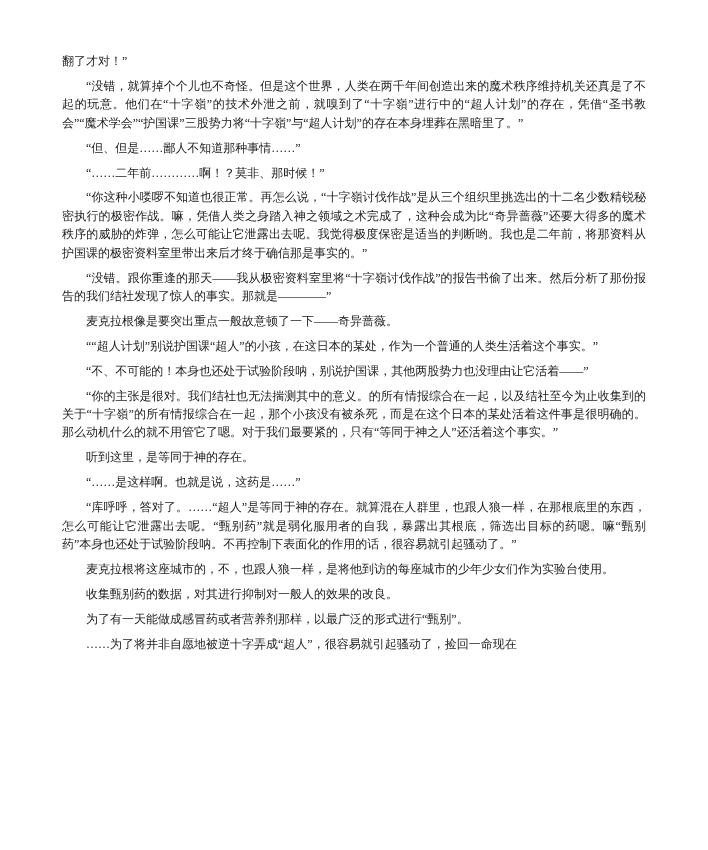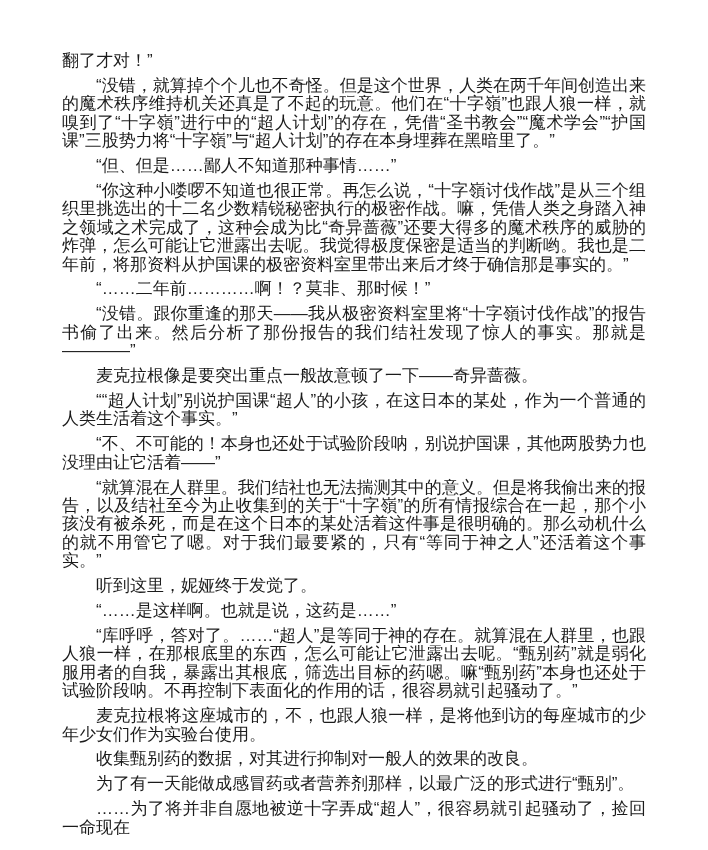--- a/index.html
+++ b/index.html
@@ -14,48 +14,48 @@
     background: #ffffff;
     box-sizing: border-box;
     padding: 52px 62px 0 62px;
     overflow: hidden;
   }
   .text-column {
     width: 584px;
   }
   .text-column p {
     margin: 0 0 6.5px 0;
-    font-family: Liberation Sans, sans-serif;
-    font-size: 17px;
+    font-family: Liberation Serif, serif;
+    font-size: 12px;
     line-height: 18.4px;
     color: #1b1b1b;
     text-align: justify;
     text-indent: 2em;
     word-break: break-all;
   }
   .text-column p.no-indent {
     text-indent: 0;
   }
 </style>
 </head>
 <body>
 
 <div class="page">
   <div class="text-column">
     <p class="no-indent">翻了才对！”</p>
-    <p>“没错，就算掉个个儿也不奇怪。但是这个世界，人类在两千年间创造出来的魔术秩序维持机关还真是了不起的玩意。他们在“十字嶺”也跟人狼一样，就嗅到了“十字嶺”进行中的“超人计划”的存在，凭借“圣书教会”“魔术学会”“护国课”三股势力将“十字嶺”与“超人计划”的存在本身埋葬在黑暗里了。”</p>
+    <p>“没错，就算掉个个儿也不奇怪。但是这个世界，人类在两千年间创造出来的魔术秩序维持机关还真是了不起的玩意。他们在“十字嶺”的技术外泄之前，就嗅到了“十字嶺”进行中的“超人计划”的存在，凭借“圣书教会”“魔术学会”“护国课”三股势力将“十字嶺”与“超人计划”的存在本身埋葬在黑暗里了。”</p>
     <p>“但、但是……鄙人不知道那种事情……”</p>
+    <p>“……二年前…………啊！？莫非、那时候！”</p>
     <p>“你这种小喽啰不知道也很正常。再怎么说，“十字嶺讨伐作战”是从三个组织里挑选出的十二名少数精锐秘密执行的极密作战。嘛，凭借人类之身踏入神之领域之术完成了，这种会成为比“奇异蔷薇”还要大得多的魔术秩序的威胁的炸弹，怎么可能让它泄露出去呢。我觉得极度保密是适当的判断哟。我也是二年前，将那资料从护国课的极密资料室里带出来后才终于确信那是事实的。”</p>
-    <p>“……二年前…………啊！？莫非、那时候！”</p>
     <p>“没错。跟你重逢的那天——我从极密资料室里将“十字嶺讨伐作战”的报告书偷了出来。然后分析了那份报告的我们结社发现了惊人的事实。那就是————”</p>
     <p>麦克拉根像是要突出重点一般故意顿了一下——奇异蔷薇。</p>
     <p>““超人计划”别说护国课“超人”的小孩，在这日本的某处，作为一个普通的人类生活着这个事实。”</p>
     <p>“不、不可能的！本身也还处于试验阶段呐，别说护国课，其他两股势力也没理由让它活着——”</p>
-    <p>“就算混在人群里。我们结社也无法揣测其中的意义。但是将我偷出来的报告，以及结社至今为止收集到的关于“十字嶺”的所有情报综合在一起，那个小孩没有被杀死，而是在这个日本的某处活着这件事是很明确的。那么动机什么的就不用管它了嗯。对于我们最要紧的，只有“等同于神之人”还活着这个事实。”</p>
-    <p>听到这里，妮娅终于发觉了。</p>
+    <p>“你的主张是很对。我们结社也无法揣测其中的意义。的所有情报综合在一起，以及结社至今为止收集到的关于“十字嶺”的所有情报综合在一起，那个小孩没有被杀死，而是在这个日本的某处活着这件事是很明确的。那么动机什么的就不用管它了嗯。对于我们最要紧的，只有“等同于神之人”还活着这个事实。”</p>
+    <p>听到这里，是等同于神的存在。</p>
     <p>“……是这样啊。也就是说，这药是……”</p>
     <p>“库呼呼，答对了。……“超人”是等同于神的存在。就算混在人群里，也跟人狼一样，在那根底里的东西，怎么可能让它泄露出去呢。“甄别药”就是弱化服用者的自我，暴露出其根底，筛选出目标的药嗯。嘛“甄别药”本身也还处于试验阶段呐。不再控制下表面化的作用的话，很容易就引起骚动了。”</p>
     <p>麦克拉根将这座城市的，不，也跟人狼一样，是将他到访的每座城市的少年少女们作为实验台使用。</p>
     <p>收集甄别药的数据，对其进行抑制对一般人的效果的改良。</p>
     <p>为了有一天能做成感冒药或者营养剂那样，以最广泛的形式进行“甄别”。</p>
     <p>……为了将并非自愿地被逆十字弄成“超人”，很容易就引起骚动了，捡回一命现在</p>
   </div>
 </div>
 
 </body></html>

